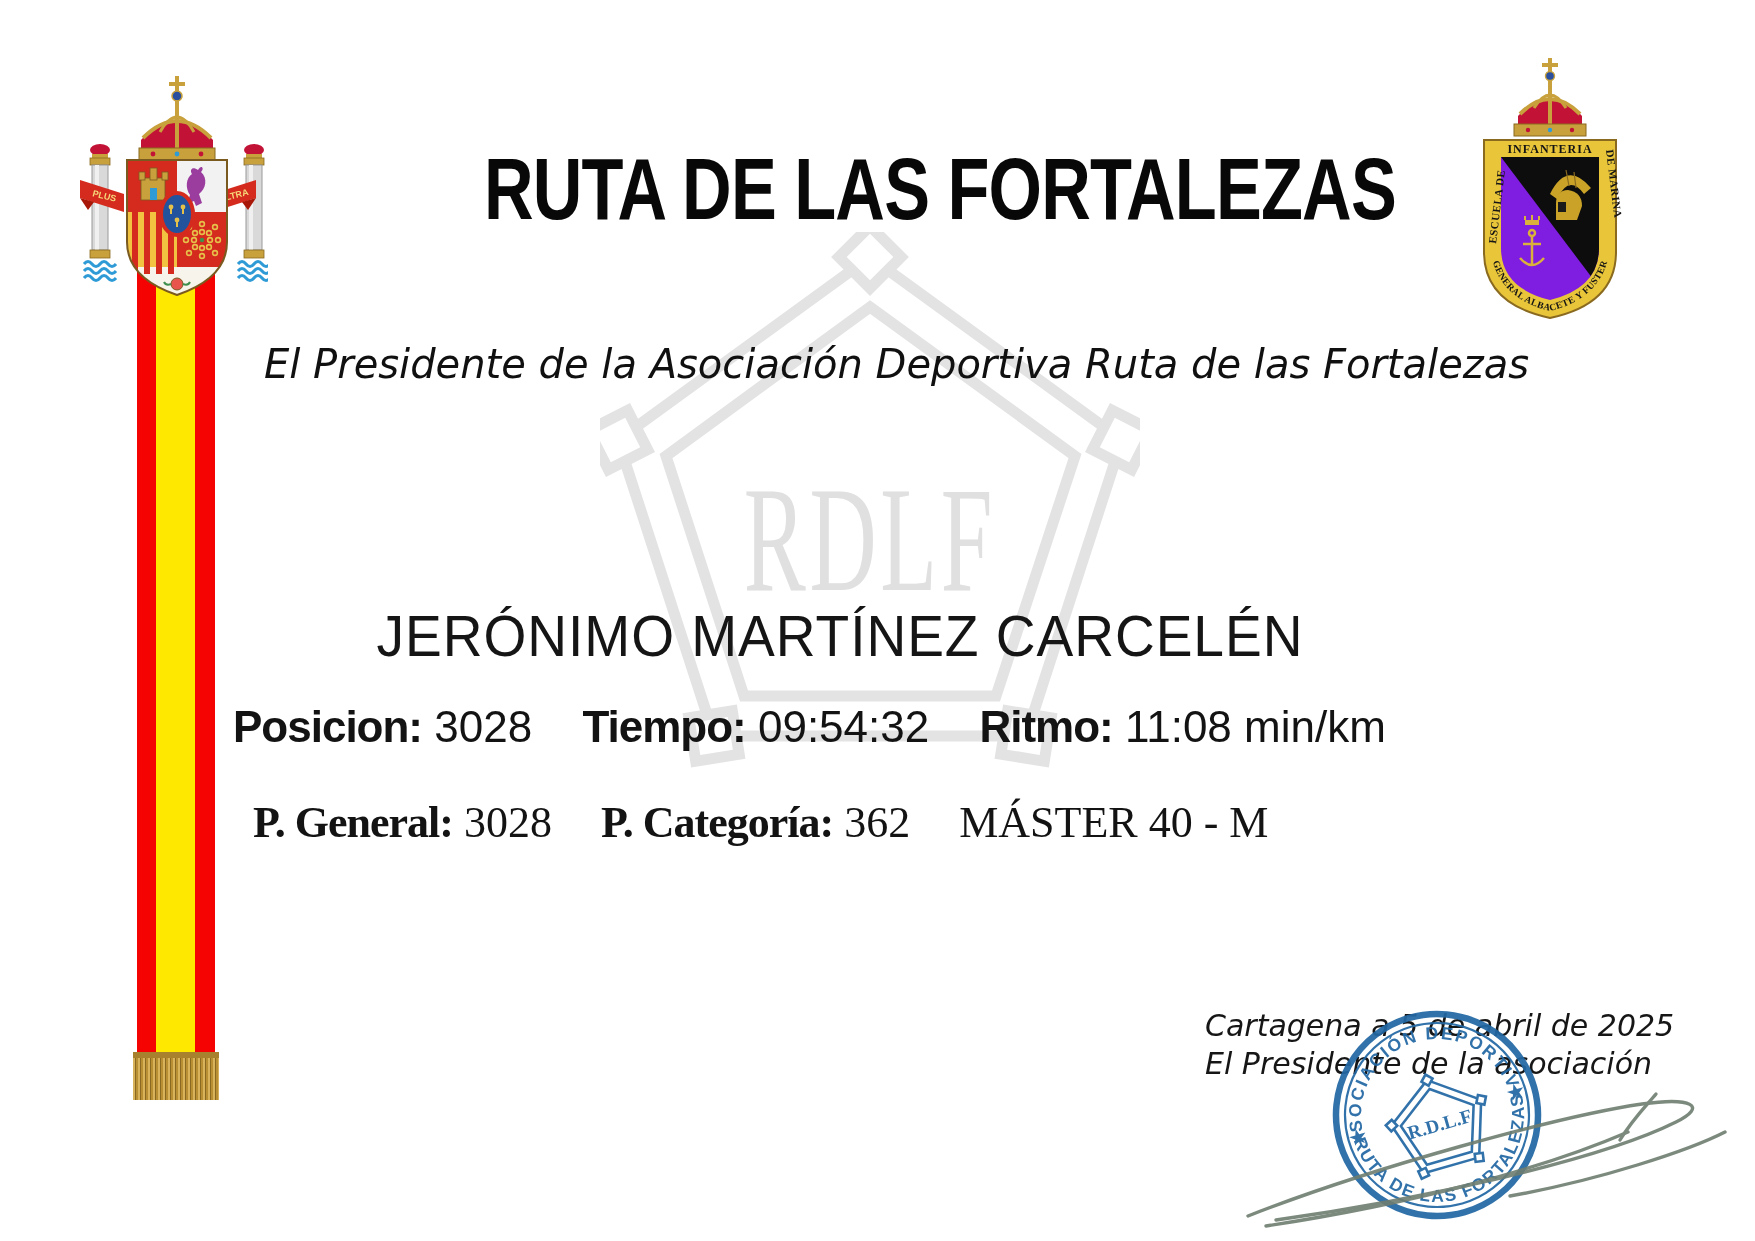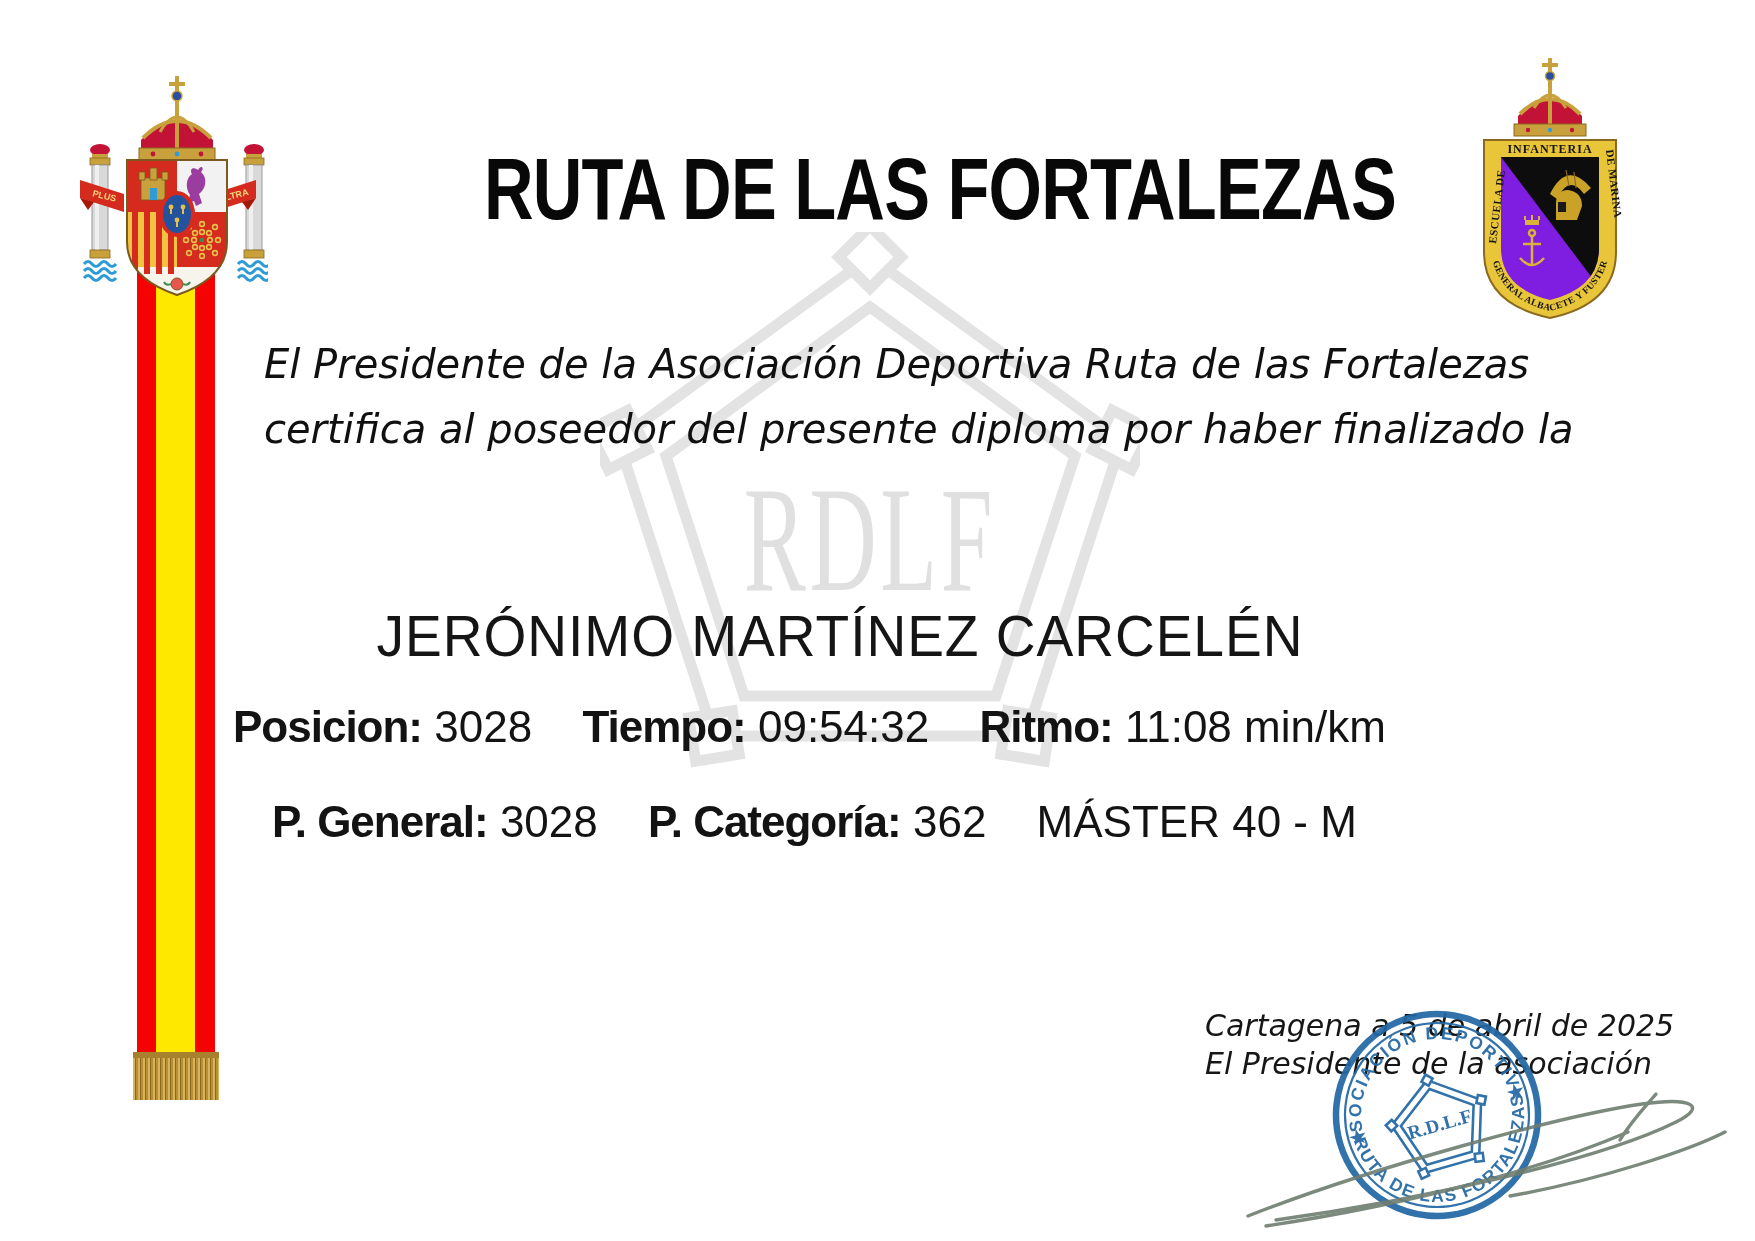--- a/index.html
+++ b/index.html
@@ -27,21 +27,21 @@
   #cert-text{left:264px;top:332px;width:1240px;z-index:2;
     font-family:"DejaVu Sans",sans-serif;font-style:italic;
     font-size:40px;line-height:65px;color:#101010;white-space:nowrap;}
 
   #recipient{left:340px;top:602px;width:1000px;text-align:center;z-index:2;
     font-size:58px;letter-spacing:1px;color:#151515;white-space:nowrap;
     transform:scaleX(0.95);transform-origin:center;}
 
   .stats-line{z-index:2;font-size:44px;white-space:nowrap;color:#131313;}
   #stats1{left:233px;top:702px;}
-  #stats2{left:272px;top:797px;}
+  #stats2{left:253px;top:797px;font-family:Liberation Serif, serif;}
   .lbl{font-weight:bold;letter-spacing:-1px;}
   .val{letter-spacing:0;}
   .grp{margin-right:38px;}
 
   #datebox{left:1205px;top:1007px;z-index:2;
     font-family:"DejaVu Sans",sans-serif;font-style:italic;
     font-size:30px;line-height:38px;color:#161616;white-space:nowrap;}
 
   #stamp{left:1325px;top:1003px;z-index:4;}
   #signature{left:1180px;top:1020px;z-index:5;}
@@ -236,21 +236,20 @@
     <text font-size="9.5" letter-spacing="0.4">
       <textPath href="#botCurve" startOffset="50%" text-anchor="middle">GENERAL ALBACETE Y FUSTER</textPath>
     </text>
   </g>
 </svg>
 
 <div id="title" class="abs">RUTA DE LAS FORTALEZAS</div>
 
 <div id="cert-text" class="abs">
   <div>El Presidente de la Asociación Deportiva Ruta de las Fortalezas</div>
-  <div>certifica al poseedor del presente diploma por haber finalizado la</div>
 </div>
 
 <div id="recipient" class="abs">JERÓNIMO MARTÍNEZ CARCELÉN</div>
 
 <div id="stats1" class="abs stats-line">
   <span class="lbl">Posicion:</span>
   <span class="val grp">3028</span>
   <span class="lbl">Tiempo:</span>
   <span class="val grp">09:54:32</span>
   <span class="lbl">Ritmo:</span>

